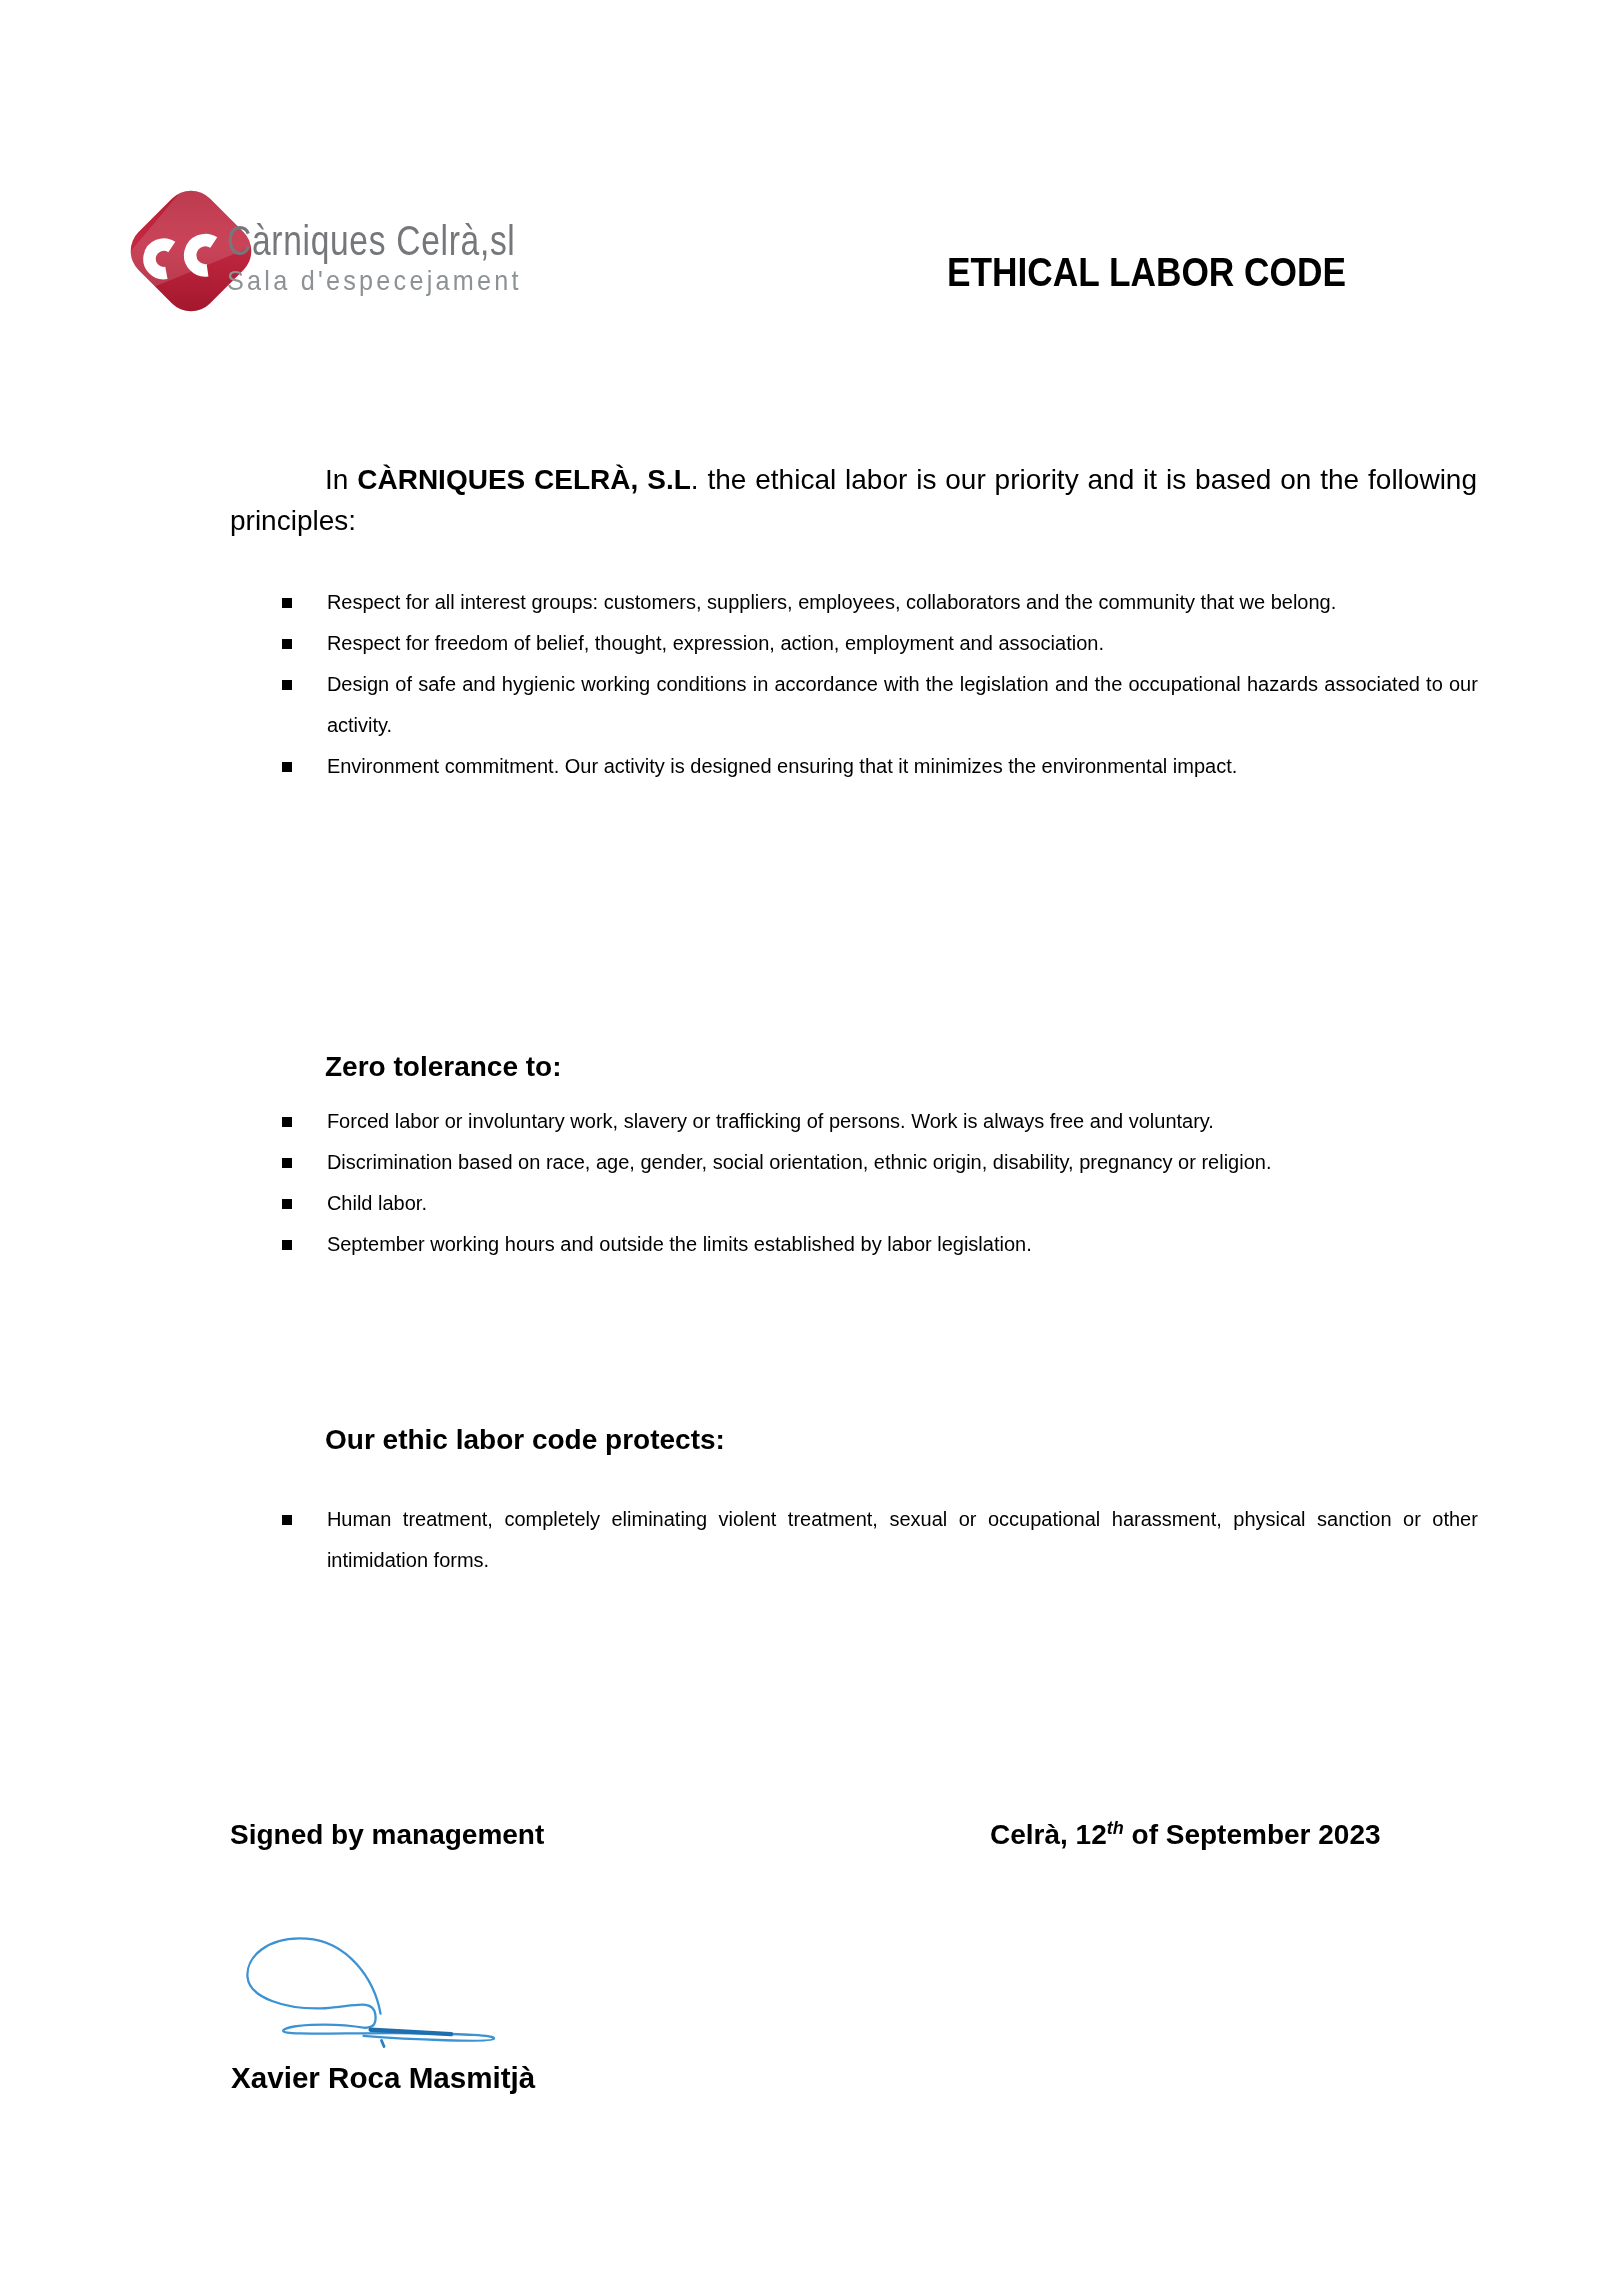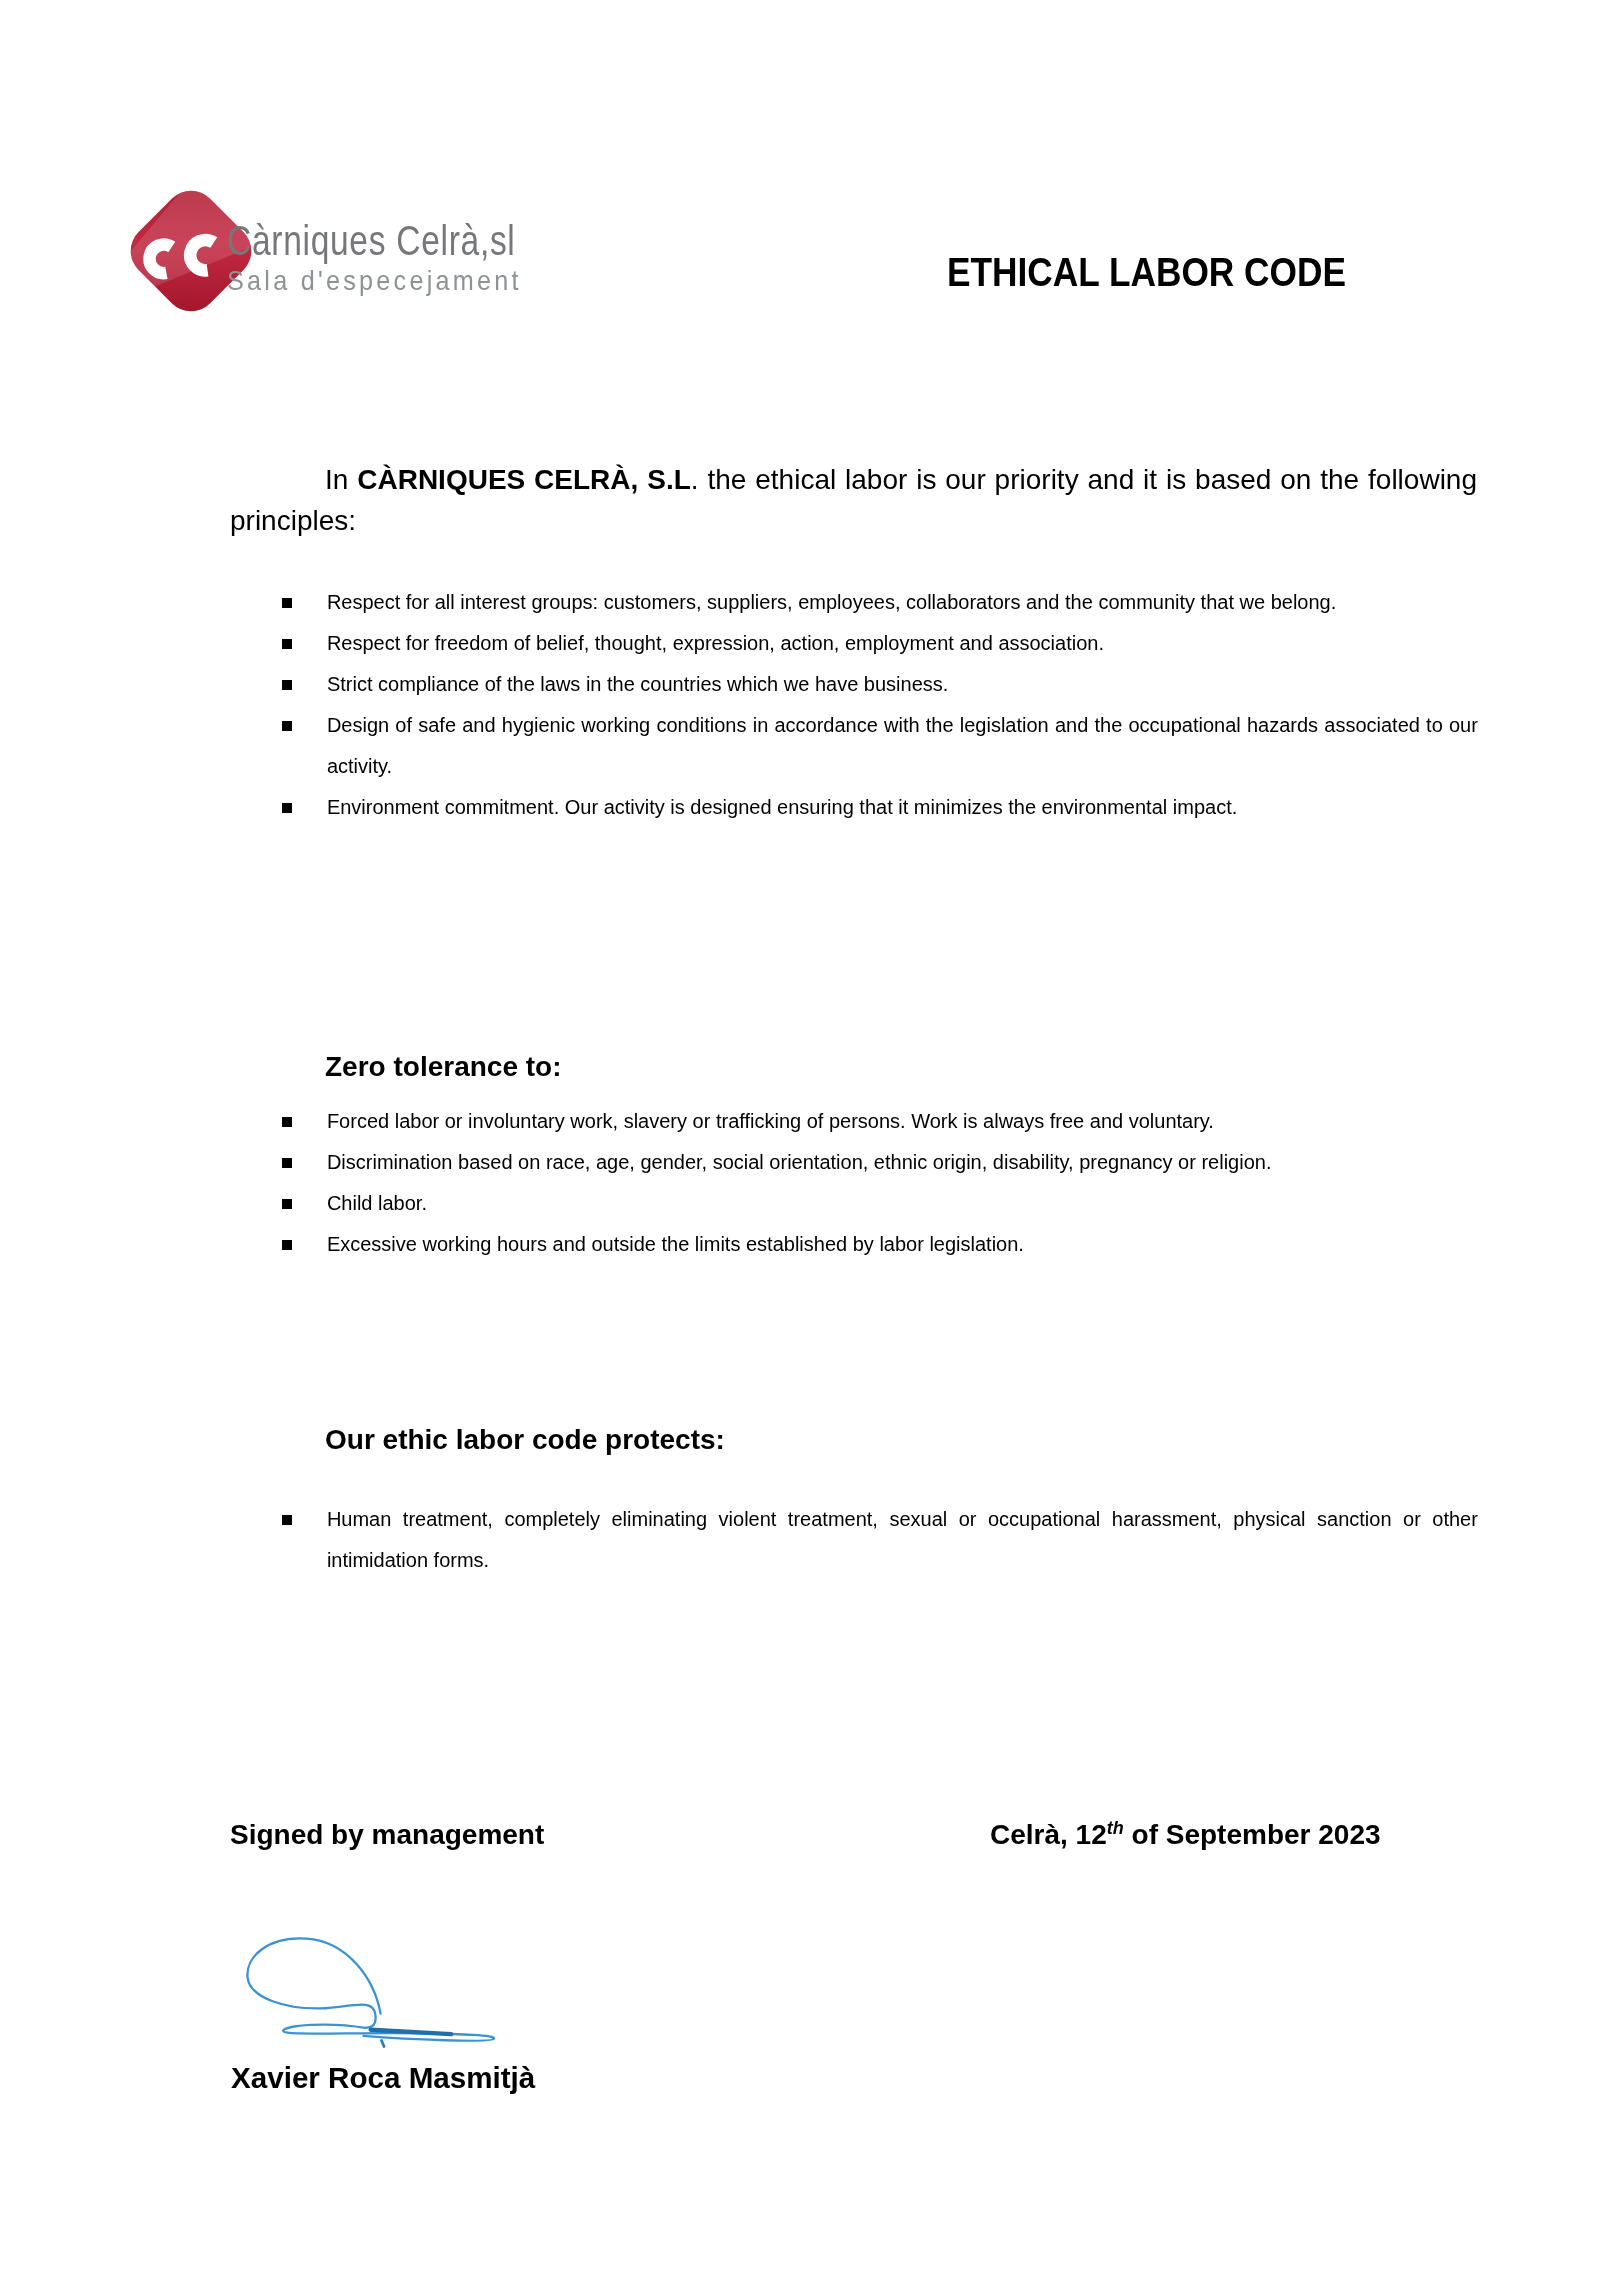--- a/index.html
+++ b/index.html
@@ -108,24 +108,20 @@
     <li class="li">
       <span class="bullet"></span>
       <span class="li-text">Respect for all interest groups: customers, suppliers, employees, collaborators and the community that we belong.</span>
     </li>
     <li class="li">
       <span class="bullet"></span>
       <span class="li-text">Respect for freedom of belief, thought, expression, action, employment and association.</span>
     </li>
     <li class="li">
       <span class="bullet"></span>
-      <span class="li-text">Strict compliance of the laws in the countries which we have business.</span>
-    </li>
-    <li class="li">
-      <span class="bullet"></span>
       <span class="li-text">Design of safe and hygienic working conditions in accordance with the legislation and the occupational hazards associated to our activity.</span>
     </li>
     <li class="li">
       <span class="bullet"></span>
       <span class="li-text">Environment commitment. Our activity is designed ensuring that it minimizes the environmental impact.</span>
     </li>
   </ul>
 
   <h2 class="sec-heading" id="h-zero">Zero tolerance to:</h2>
   <ul class="blist" id="list-zero">
@@ -136,21 +132,21 @@
     <li class="li">
       <span class="bullet"></span>
       <span class="li-text">Discrimination based on race, age, gender, social orientation, ethnic origin, disability, pregnancy or religion.</span>
     </li>
     <li class="li">
       <span class="bullet"></span>
       <span class="li-text">Child labor.</span>
     </li>
     <li class="li">
       <span class="bullet"></span>
-      <span class="li-text">Excessive working hours and outside the limits established by labor legislation.</span>
+      <span class="li-text">September working hours and outside the limits established by labor legislation.</span>
     </li>
   </ul>
 
   <h2 class="sec-heading" id="h-protect">Our ethic labor code protects:</h2>
   <ul class="blist" id="list-protect">
     <li class="li">
       <span class="bullet"></span>
       <span class="li-text">Human treatment, completely eliminating violent treatment, sexual or occupational harassment, physical sanction or other intimidation forms.</span>
     </li>
   </ul>

